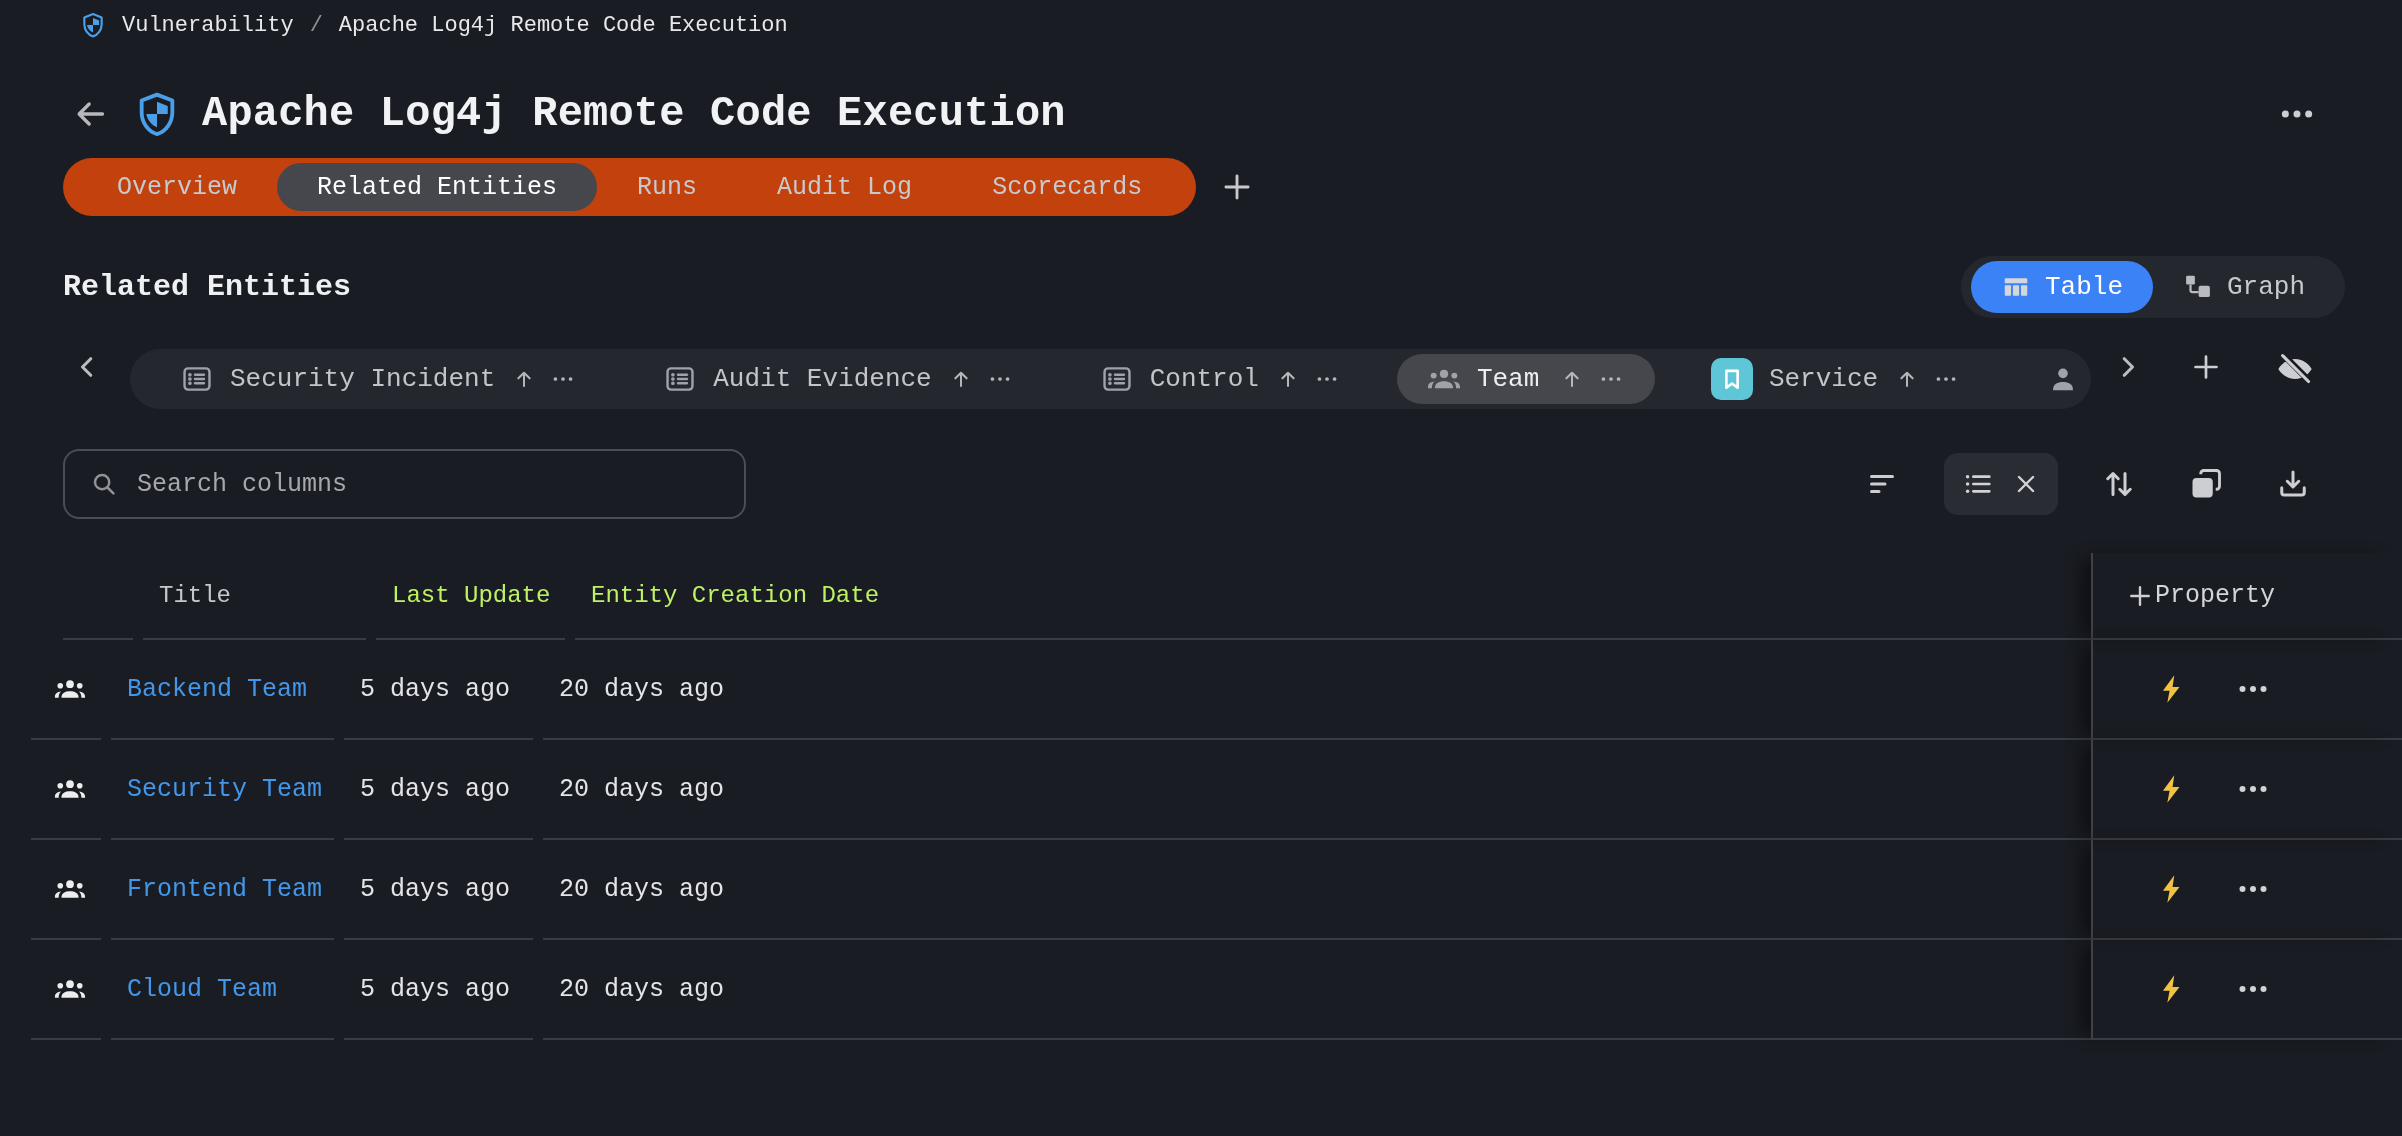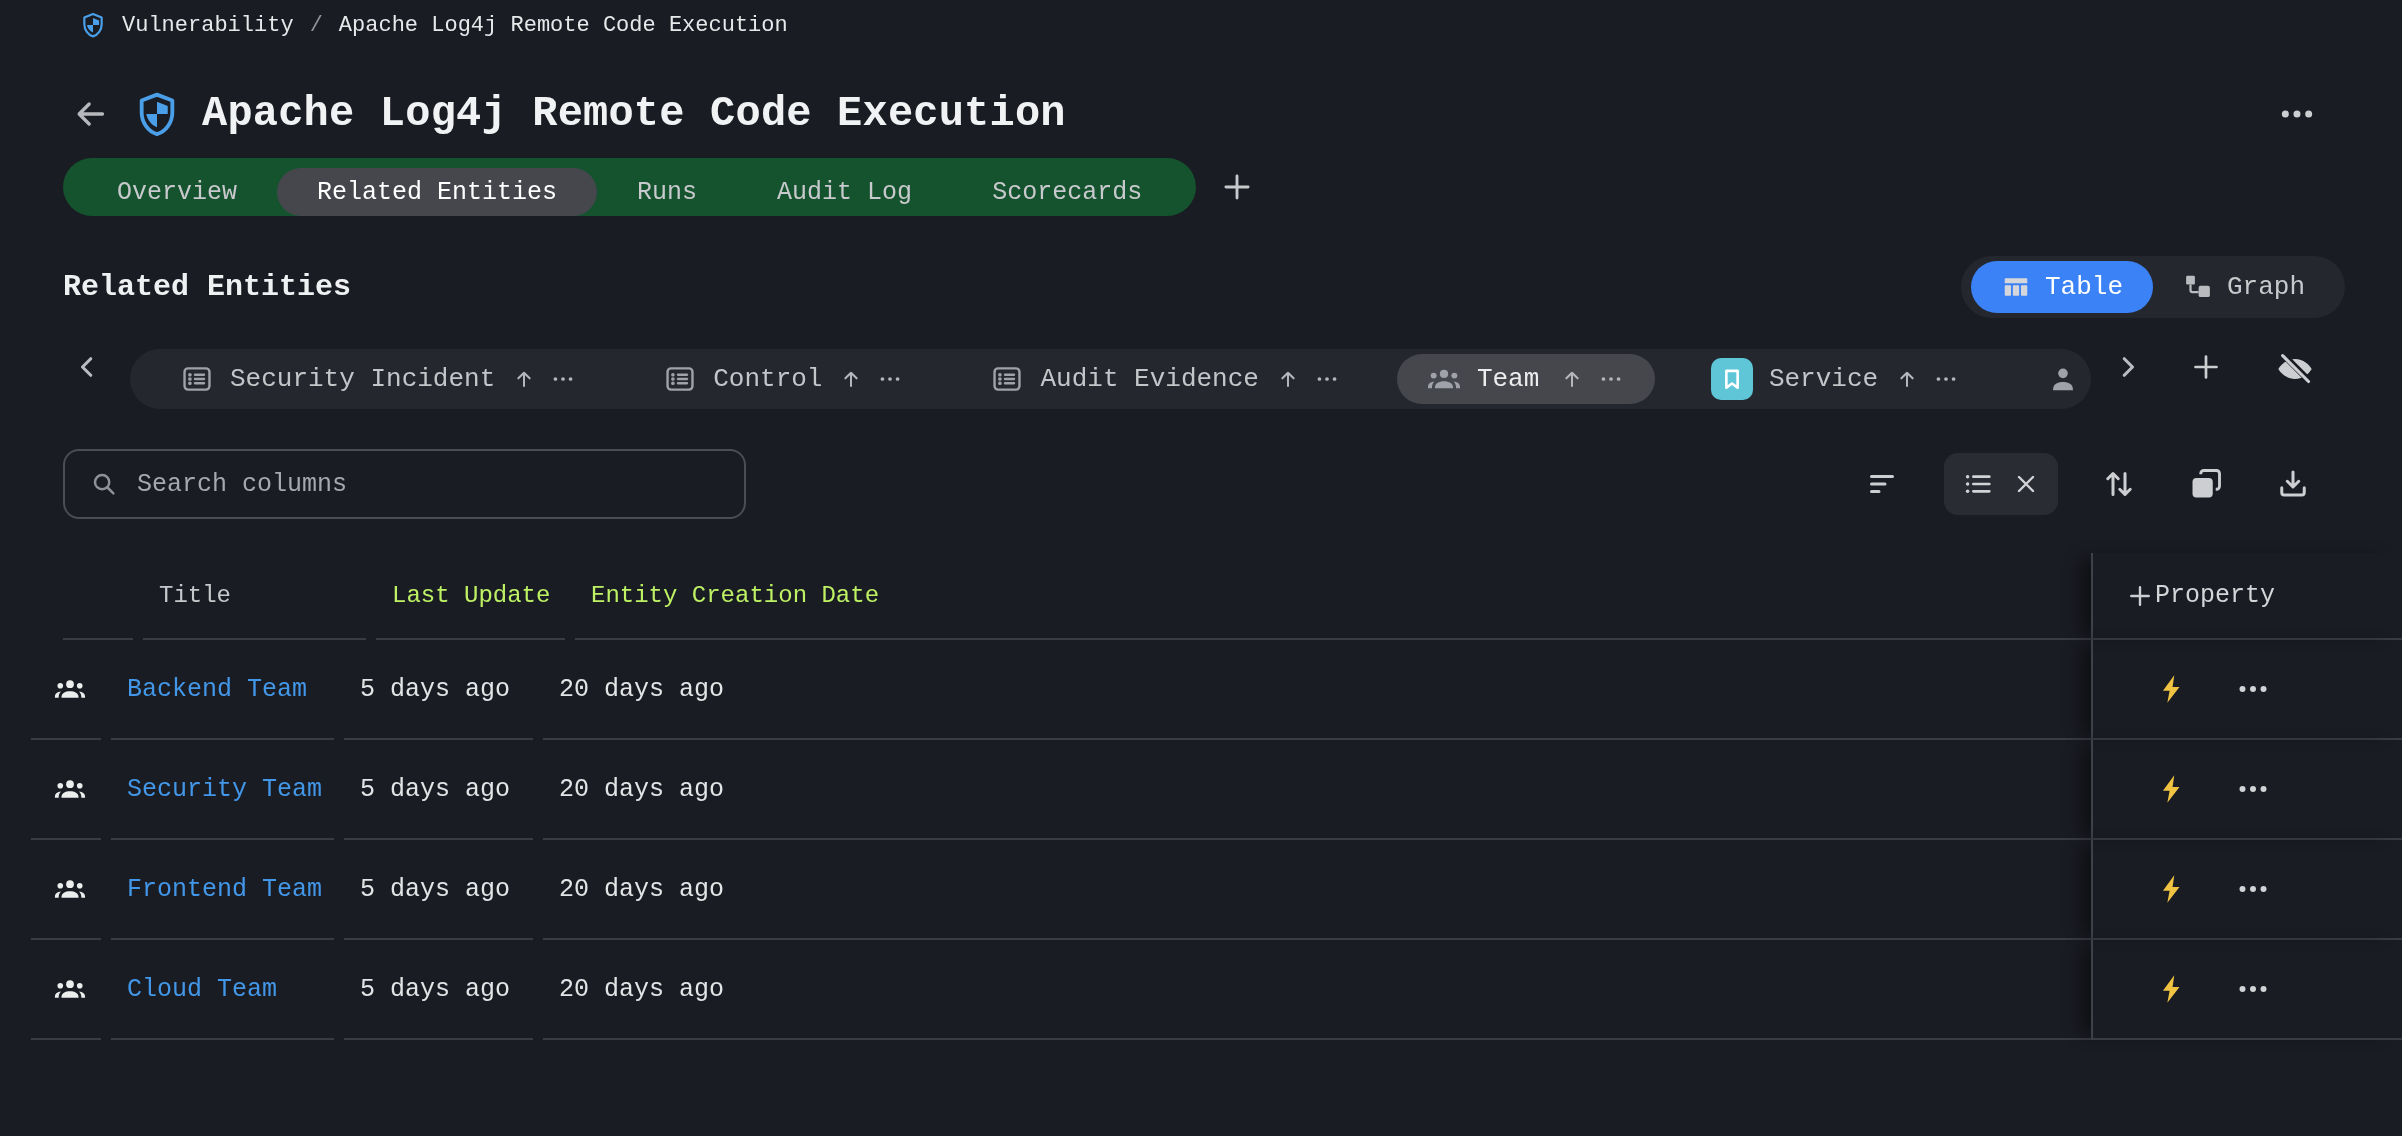--- a/index.html
+++ b/index.html
@@ -15,21 +15,21 @@
 
   
   .title-row{position:absolute;top:62px;left:70px;right:85px;display:flex;align-items:center;}
   .back-btn{width:40px;height:40px;color:#b6b8bc;cursor:pointer;}
   .title-shield{margin-left:24px;}
   .page-title{font-size:42px;font-weight:700;color:#f1f2f4;margin-left:22px;letter-spacing:.2px;white-space:nowrap;}
   .kebab-btn{margin-left:auto;width:40px;height:40px;color:#cdced1;cursor:pointer;}
 
   
   .tabs-row{position:absolute;top:158px;left:63px;display:flex;align-items:center;}
-  .tabs-track{display:flex;align-items:flex-end;background:#14532d;border-radius:29px;height:58px;padding:0 14px;}
+  .tabs-track{display:flex;align-items:center;background:#c2410c;border-radius:29px;height:58px;padding:0 14px;}
   .tab{height:48px;display:flex;align-items:center;padding:0 40px;border-radius:24px;font-size:25px;color:#c7c9cc;cursor:pointer;white-space:nowrap;}
   .tab.selected{background:#45474d;color:#ffffff;font-weight:500;}
   .tabs-plus{margin-left:22px;width:38px;height:38px;color:#c7c9cc;cursor:pointer;}
 
   
   .section-row{position:absolute;top:256px;left:63px;right:57px;display:flex;align-items:center;justify-content:space-between;}
   .section-title{font-size:30px;font-weight:700;color:#eef0f2;}
   .toggle-track{display:flex;align-items:center;background:#25272e;border-radius:31px;height:62px;padding:0 10px;}
   .toggle-btn{height:52px;display:flex;align-items:center;gap:14px;padding:0 30px;border-radius:26px;font-size:26px;color:#c7c9cc;cursor:pointer;}
   .toggle-btn.selected{background:#3b82f6;color:#ffffff;}
@@ -211,21 +211,21 @@
       </div>
 
       <div class="etab">
         <span class="icon">
           <svg viewBox="0 0 24 24" width="34" height="34" fill="none" stroke="currentColor" stroke-width="1.7">
             <rect x="3.2" y="4.5" width="17.6" height="15" rx="2.5"></rect>
             <path d="M10.5 9h6.5M10.5 12h6.5M10.5 15h6.5" stroke-linecap="round" stroke-width="1.6"></path>
             <path d="M7 9h.01M7 12h.01M7 15h.01" stroke-linecap="round" stroke-width="2.6"></path>
           </svg>
         </span>
-        <span class="etab-label lw-c">Control</span>
+        <span class="etab-label lw-ae">Audit Evidence</span>
         <span class="icon up">
           <svg viewBox="0 0 24 24" width="26" height="26" fill="none" stroke="currentColor" stroke-width="1.9" stroke-linecap="round" stroke-linejoin="round">
               <path d="M12 18.5V6.2M6.8 11.4 12 6.2l5.2 5.2"></path>
             </svg>
         </span>
         <span class="icon dots">
           <svg viewBox="0 0 24 24" width="28" height="28" fill="currentColor">
               <circle cx="5.5" cy="12" r="1.6"></circle>
               <circle cx="12" cy="12" r="1.6"></circle>
               <circle cx="18.5" cy="12" r="1.6"></circle>
@@ -234,21 +234,21 @@
       </div>
 
       <div class="etab">
         <span class="icon">
           <svg viewBox="0 0 24 24" width="34" height="34" fill="none" stroke="currentColor" stroke-width="1.7">
             <rect x="3.2" y="4.5" width="17.6" height="15" rx="2.5"></rect>
             <path d="M10.5 9h6.5M10.5 12h6.5M10.5 15h6.5" stroke-linecap="round" stroke-width="1.6"></path>
             <path d="M7 9h.01M7 12h.01M7 15h.01" stroke-linecap="round" stroke-width="2.6"></path>
           </svg>
         </span>
-        <span class="etab-label lw-ae">Audit Evidence</span>
+        <span class="etab-label lw-c">Control</span>
         <span class="icon up">
           <svg viewBox="0 0 24 24" width="26" height="26" fill="none" stroke="currentColor" stroke-width="1.9" stroke-linecap="round" stroke-linejoin="round">
               <path d="M12 18.5V6.2M6.8 11.4 12 6.2l5.2 5.2"></path>
             </svg>
         </span>
         <span class="icon dots">
           <svg viewBox="0 0 24 24" width="28" height="28" fill="currentColor">
               <circle cx="5.5" cy="12" r="1.6"></circle>
               <circle cx="12" cy="12" r="1.6"></circle>
               <circle cx="18.5" cy="12" r="1.6"></circle>

